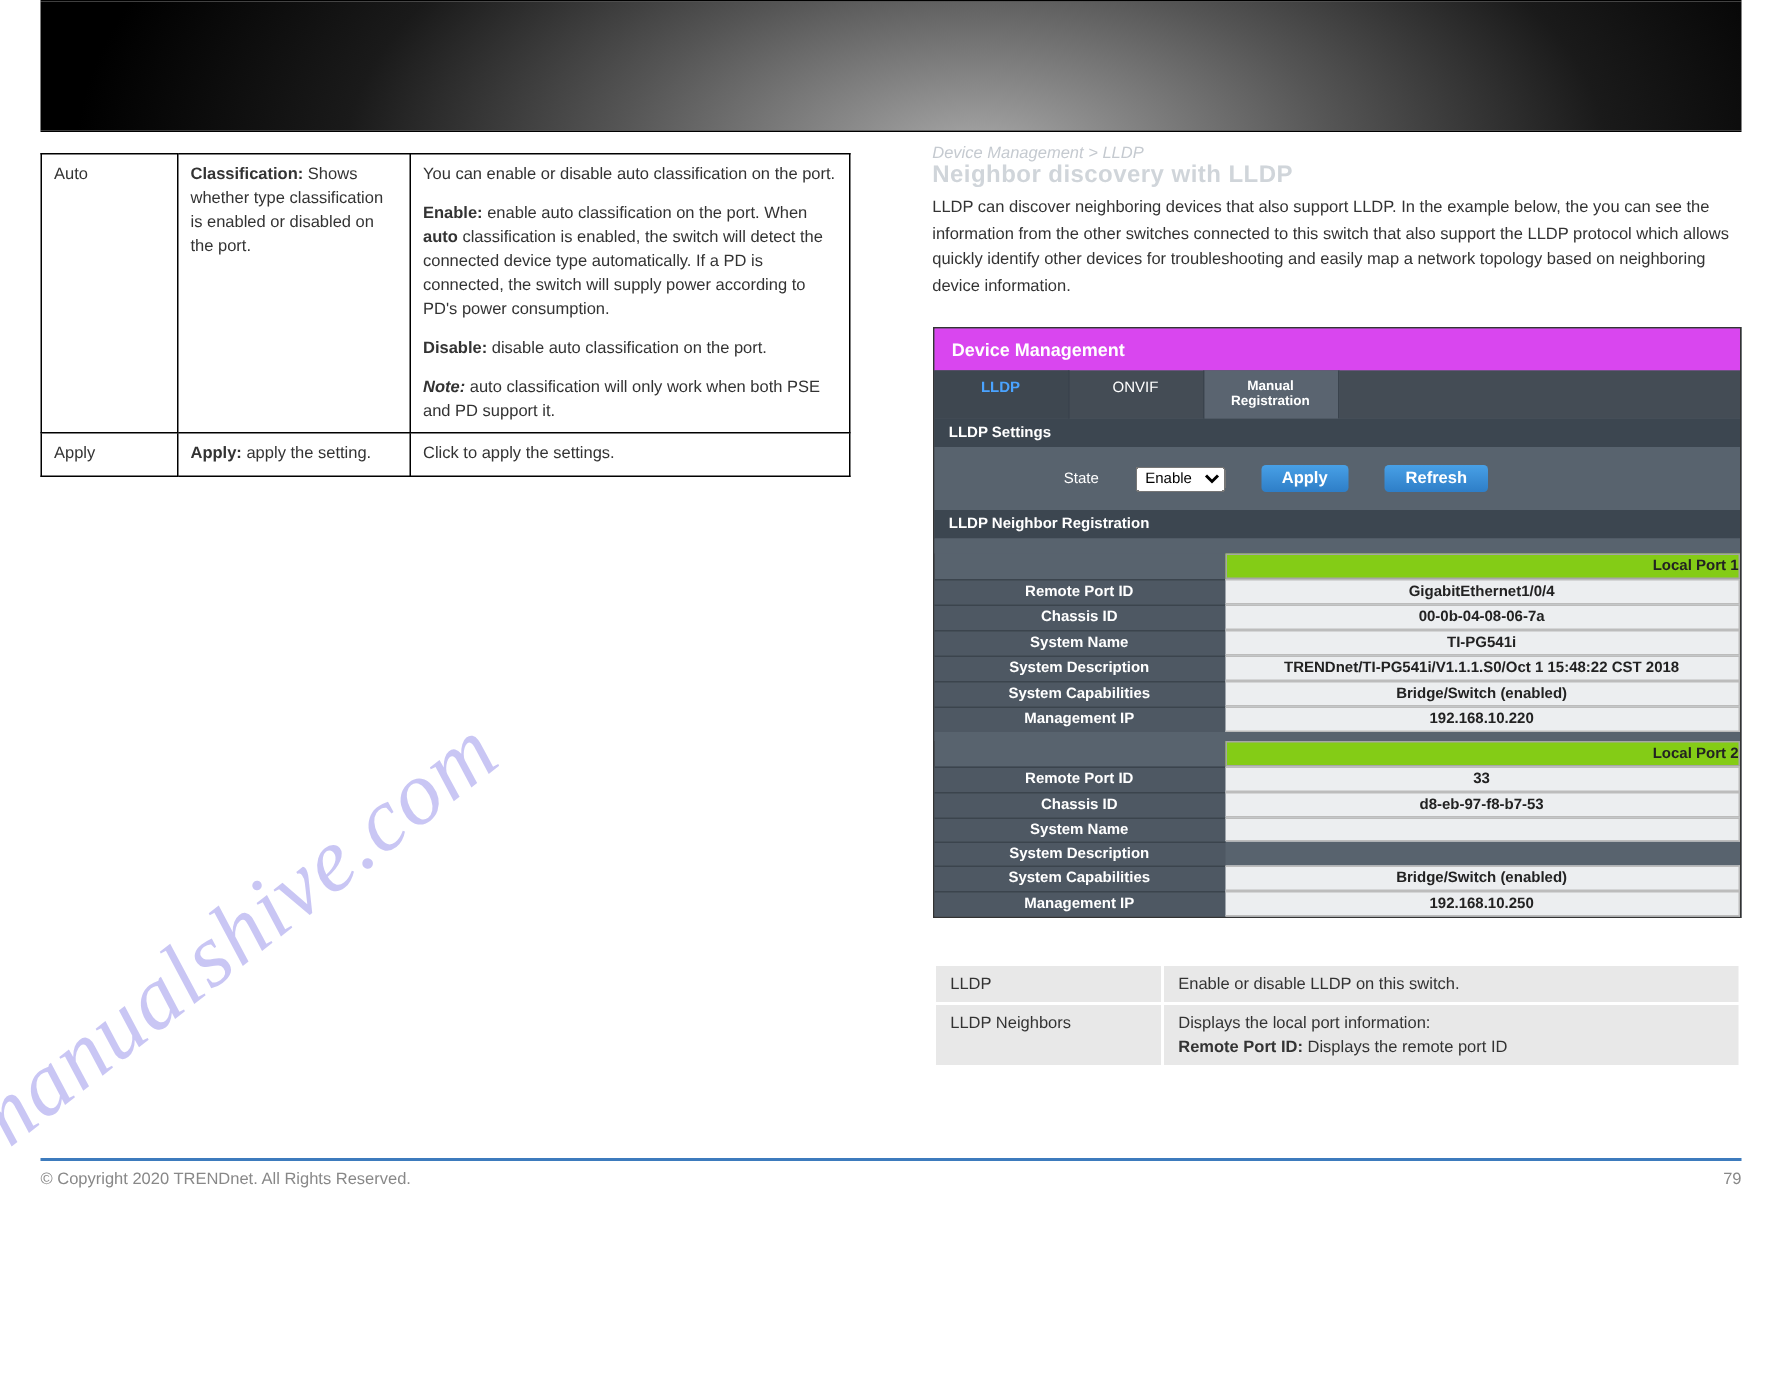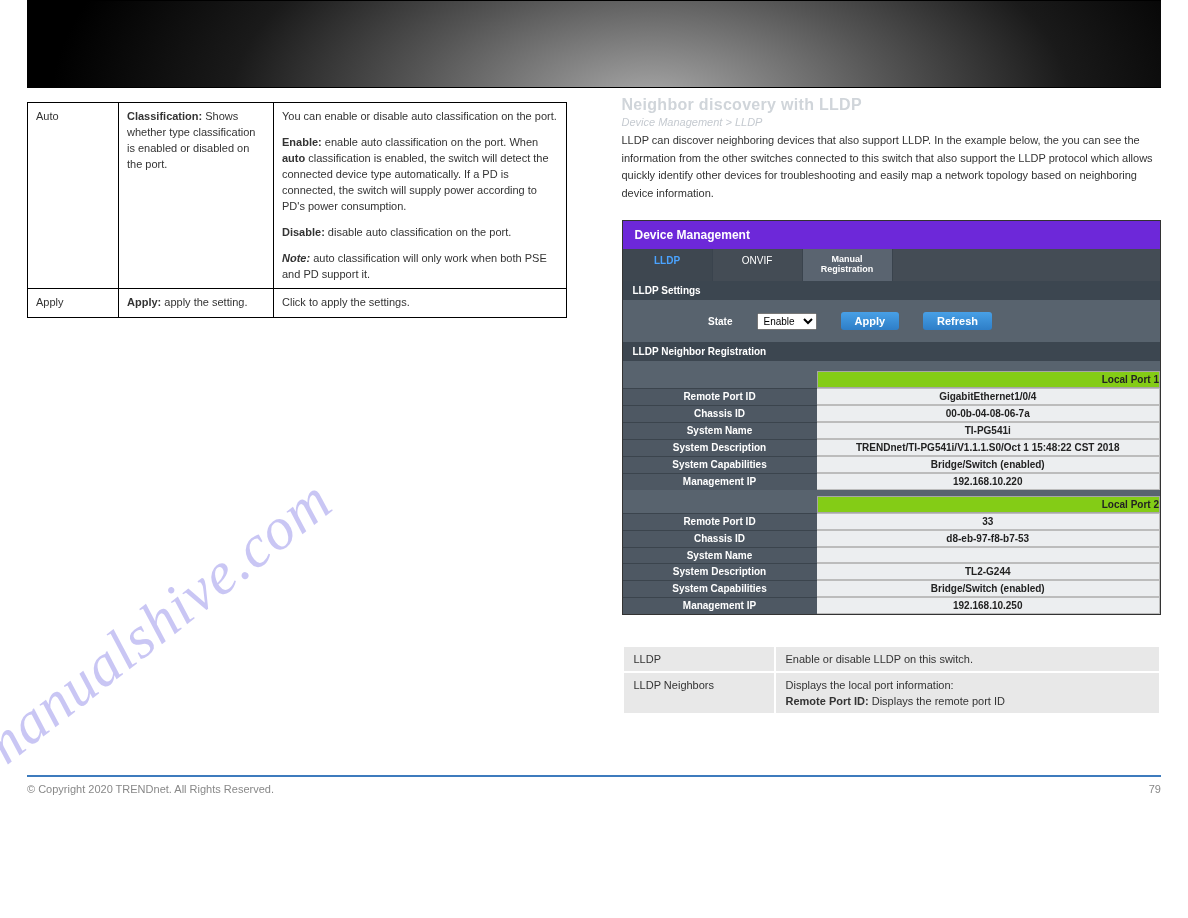--- a/index.html
+++ b/index.html
@@ -10,31 +10,31 @@
 .right-col { max-width: 545px; }
 
 .param-table { border: 1px solid #000; border-collapse: collapse; width: 100%; margin-top: 14px; }
 .param-table td { border: 1px solid #000; vertical-align: top; padding: 6px 8px; font-size: 11px; line-height: 1.45; }
 .param-table .c1 { width: 74px; }
 .param-table .c2 { width: 138px; }
 .param-table .bold { font-weight: bold; }
 
 .right-desc { font-size: 11px; line-height: 1.6; margin-top: 4px; }
 .device-panel { border: 1px solid #333; margin-top: 18px; background: #58636e; color: #e6e6e6; font-size: 10px; }
-.dm-title { background: #6d28d9; font-weight: bold; color: #fff; font-size: 12px; padding: 7px 12px; }
+.dm-title { background: #d946ef; font-weight: bold; color: #fff; font-size: 12px; padding: 7px 12px; }
 .tab-row { display: flex; background: #444c55; }
 .tab { padding: 6px 0; text-align: center; border-right: 1px solid #3a434d; font-size: 10px; color: #fff; }
 .tab.w1 { width: 89px; }
 .tab.w2 { width: 89px; }
 .tab.w3 { width: 89px; font-size: 9px; line-height: 1.1; }
 .tab.active { color: #4aa3ff; font-weight: bold; background: #3e4750; }
 .tab.selected { background: #5a6470; color: #fff; font-weight: bold; }
 .section-bar { background: #3c4650; font-weight: bold; color: #fff; padding: 4px 10px; font-size: 10px; }
 .form-row { display: flex; align-items: center; padding: 12px 0 12px 50px; gap: 24px; background: #58636e; }
-.form-row .lbl { width: 60px; text-align: right; color: #fff; font-weight: bold; font-size: 10px; }
+.form-row .lbl { width: 60px; text-align: right; color: #fff; font-weight: normal; font-size: 10px; }
 .form-row select { font-size: 10px; padding: 1px 2px; width: 60px; }
 .btn { display: inline-block; border-radius: 3px; padding: 3px 14px; font-size: 11px; color: #fff; cursor: pointer; font-weight: bold; }
 .btn.blue { background: linear-gradient(#48a0e6,#2e7ec7); }
 .btn.blue2 { background: linear-gradient(#48a0e6,#2e7ec7); }
 .local-port-hdr { background: #84cc16; color: #222; font-weight: bold; text-align: right; padding: 2px 0; font-size: 10px; border: 1px solid #a6a6a6; margin-left: 194px; }
 .info-row { display: flex; font-size: 10px; }
 .info-row .k { width: 194px; background: #4e5863; color: #fff; text-align: center; font-weight: bold; padding: 2px 0; border-top: 1px solid #3b444d; }
 .info-row .v { flex: 1; background: #eceef0; color: #222; font-weight: bold; padding: 2px 8px; border: 1px solid #bcbcbc; border-left: none; text-align: center; }
 .gray-table { width: 100%; border-collapse: separate; border-spacing: 2px; margin-top: 30px; }
 .gray-table td { background: #e8e8e8; padding: 6px 10px; font-size: 11px; vertical-align: top; }
@@ -81,22 +81,22 @@
           <span class="bold">Apply:</span><span> apply the setting.</span>
         </td>
         <td>Click to apply the settings.</td>
       </tr>
     </tbody>
       </table>
   </div>
 
   <div class="right-col">
     <div style="margin-top:8px;">
+      <div style="font-size:11px; font-style:italic; color:#c5cad0; margin-top:2px;">Device Management &gt; LLDP</div>
       <div style="font-size:16px; font-weight:bold; color:#d0d5da; letter-spacing:0.3px;">Neighbor discovery with LLDP</div>
-      <div style="font-size:11px; font-style:italic; color:#c5cad0; margin-top:2px;">Device Management &gt; LLDP</div>
     </div>
     <div class="right-desc">LLDP can discover neighboring devices that also support LLDP. In the example below, the you can see the information from the other switches connected to this switch that also support the LLDP protocol which allows quickly identify other devices for troubleshooting and easily map a network topology based on neighboring device information.</div>
 
     <div class="device-panel">
       <div class="dm-title">Device Management</div>
       <div class="tab-row">
         <div class="tab w1 active">LLDP</div>
         <div class="tab w2">ONVIF</div>
         <div class="tab w3 selected" style="white-space:pre-line;">Manual
 Registration</div>
@@ -149,21 +149,20 @@
         <div class="info-row">
             <div class="k">Chassis ID</div>
             <div class="v">d8-eb-97-f8-b7-53</div>
           </div>
         <div class="info-row">
             <div class="k">System Name</div>
             <div class="v"></div>
           </div>
         <div class="info-row">
             <div class="k">System Description</div>
-            <div class="v">TL2-G244</div>
           </div>
         <div class="info-row">
             <div class="k">System Capabilities</div>
             <div class="v">Bridge/Switch (enabled)</div>
           </div>
         <div class="info-row">
             <div class="k">Management IP</div>
             <div class="v">192.168.10.250</div>
           </div>
       </div>

